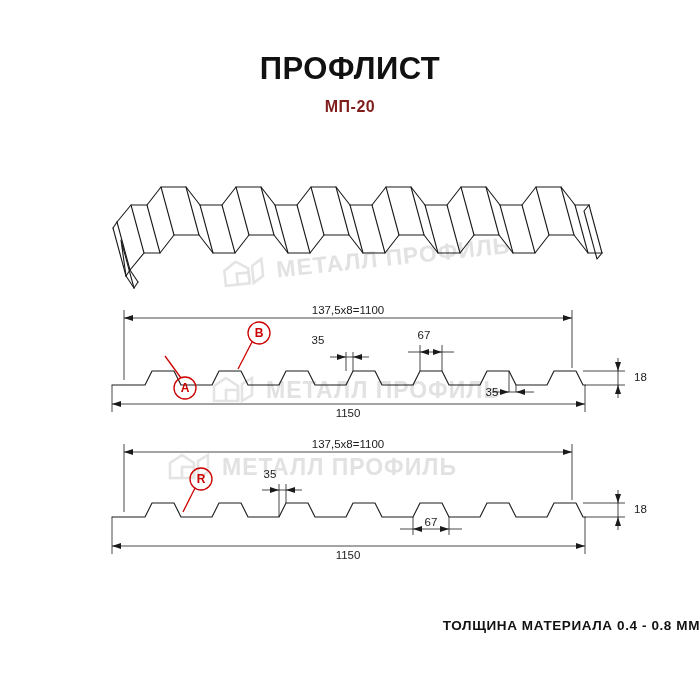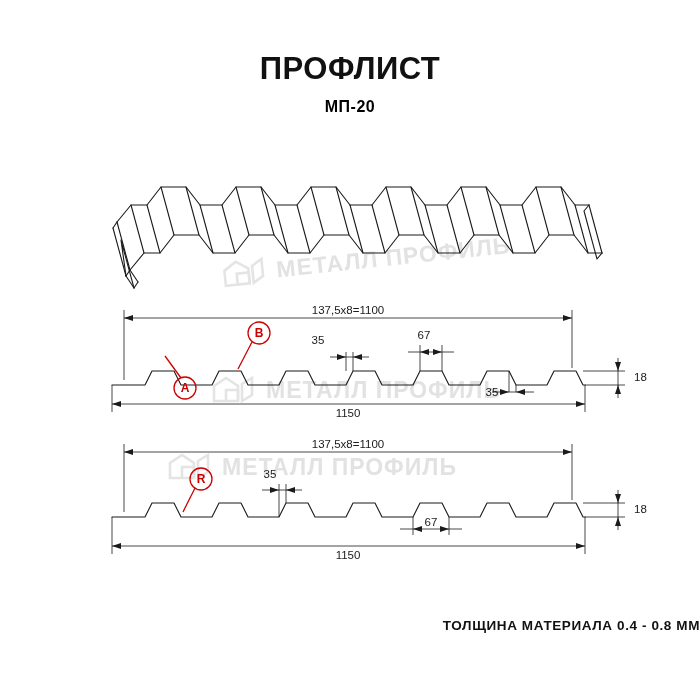--- a/index.html
+++ b/index.html
@@ -33,21 +33,21 @@
     font-size: 31px;
     font-weight: bold;
     letter-spacing: 0.5px;
     color: #111111;
     line-height: 1.1;
   }
   .title-sub {
     margin-top: 12px;
     font-size: 16px;
     font-weight: bold;
-    color: #000000;
+    color: #7f1d1d;
     letter-spacing: 0.5px;
   }
 
   
   .footer-note {
     position: absolute;
     top: 618px;
     left: 0;
     width: 700px;
     text-align: right;

